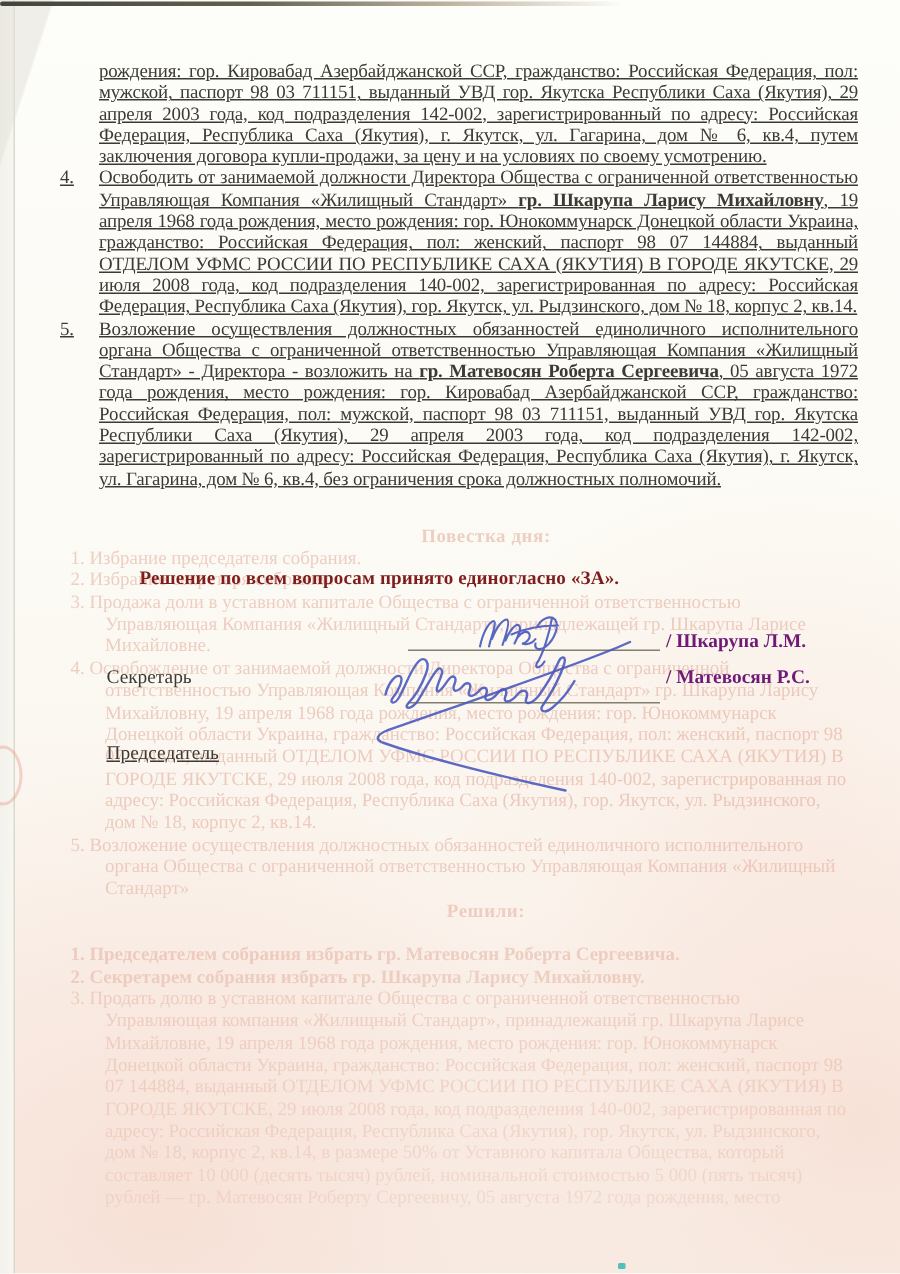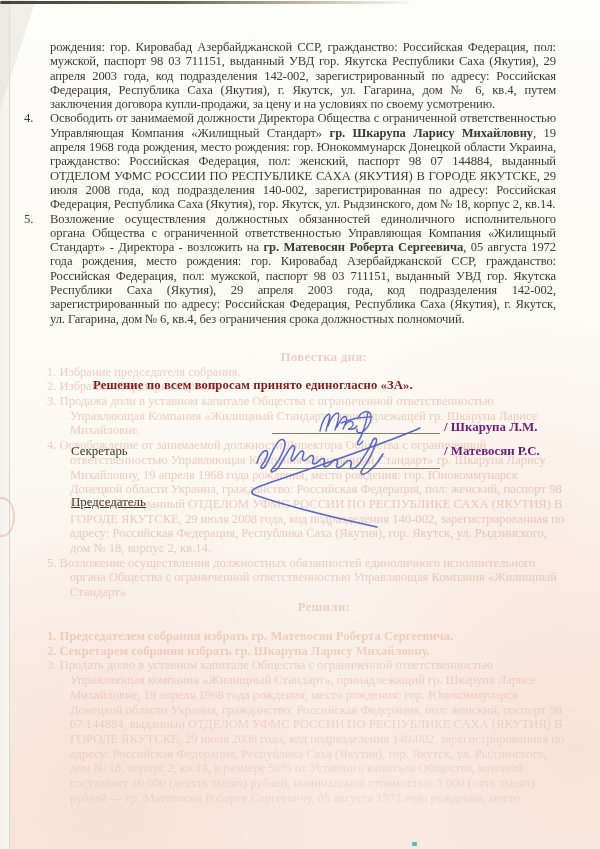--- a/index.html
+++ b/index.html
@@ -48,25 +48,26 @@
             mask-image:linear-gradient(to bottom, rgba(0,0,0,.92) 0%, rgba(0,0,0,.95) 40%, rgba(0,0,0,.72) 72%, rgba(0,0,0,.42) 100%);
   }
   .ghost-layer .g{height:14.7px;white-space:nowrap;overflow:hidden;}
   .ghost-layer .g-center{text-align:center;font-weight:bold;letter-spacing:.4px;}
   .ghost-layer .g-num{padding-left:3px;}
   .ghost-layer .g-cont{padding-left:26px;}
   .ghost-layer .g-numb{padding-left:3px;font-weight:bold;}
 
   
   .doc{
-    position:absolute;left:24px;top:40px;width:532px;
+    position:absolute;left:40px;top:40px;width:532px;
     color:#3c3b33;
     font-size:12.6px;line-height:14.3px;
     text-align:justify;
     letter-spacing:-0.1px;
+    text-decoration:underline;
   }
   .doc p{margin:0;}
   .cont-para{margin-left:26px !important;}
   .li{display:flex;}
   .li .num{flex:0 0 26px;}
   .li .body{width:506px;}
 
   .resolution{
     position:absolute;left:93px;top:378px;
     color:#7f1d1d;font-size:12.7px;font-weight:bold;letter-spacing:.1px;

